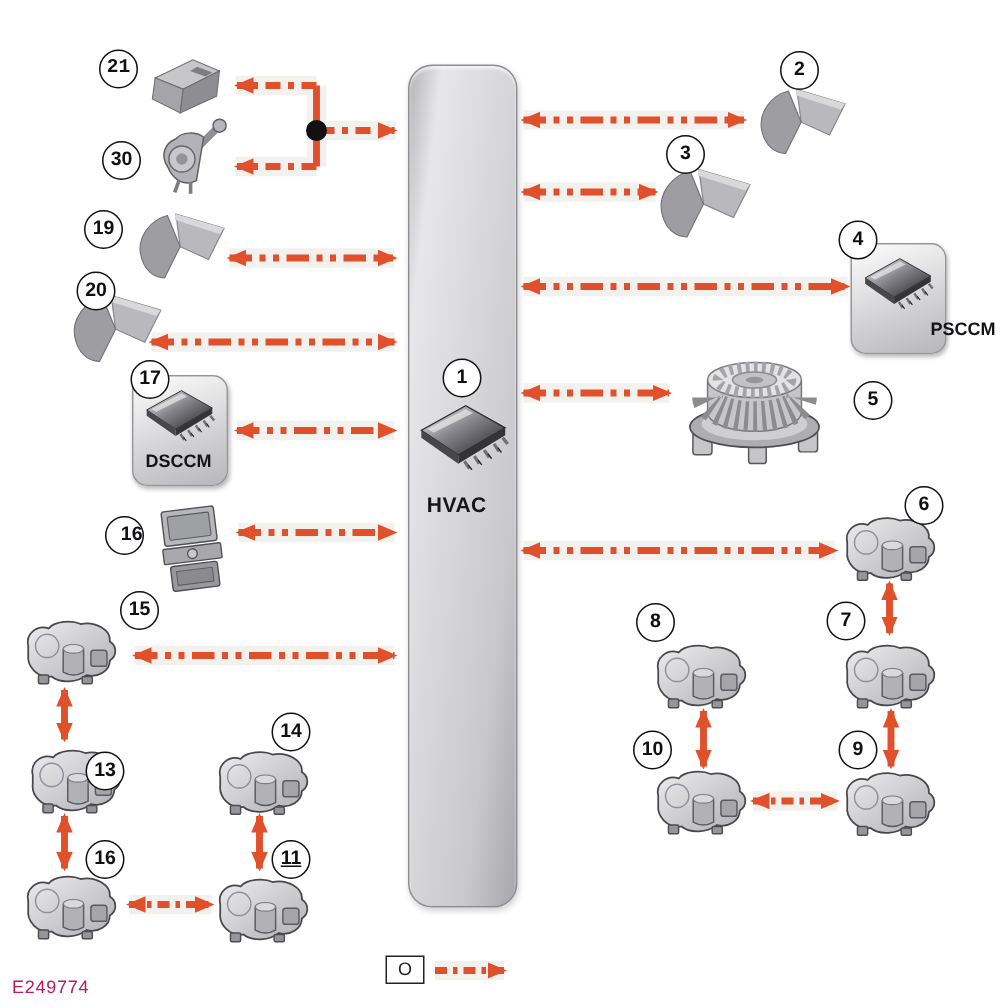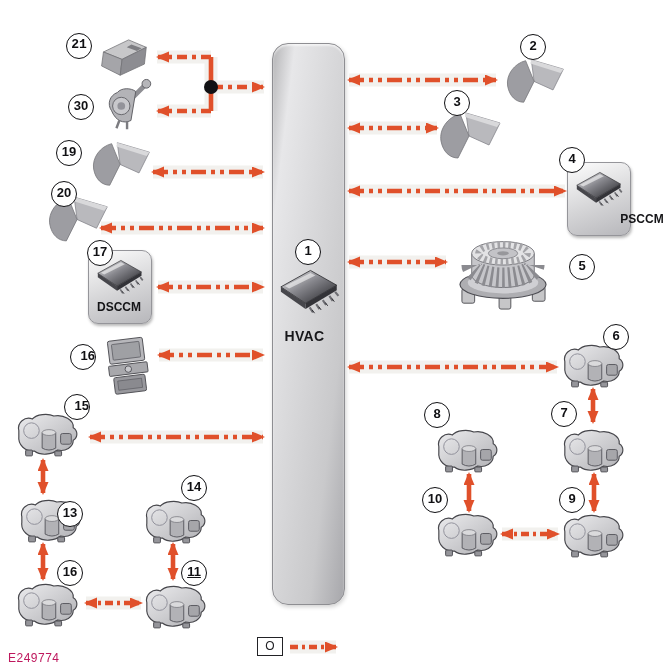--- a/index.html
+++ b/index.html
@@ -203,21 +203,21 @@
   <div class="co" style="left:569px;top:254px;">5</div>
   <div class="co" style="left:603px;top:324px;">6</div>
   <div class="co" style="left:551px;top:401px;">7</div>
   <div class="co" style="left:424px;top:402px;">8</div>
   <div class="co" style="left:559px;top:487px;">9</div>
   <div class="co" style="left:422px;top:487px;">10</div>
   <div class="co" style="left:181px;top:560px;text-decoration:underline;">11</div>
   <div class="co" style="left:57px;top:560px;">16</div>
   <div class="co" style="left:57px;top:501px;">13</div>
   <div class="co" style="left:181px;top:475px;text-align:center;">14</div>
-  <div class="co" style="left:64px;top:394px;text-align:right;">15</div>
+  <div class="co" style="left:80px;top:394px;">15</div>
   <div class="co" style="left:70px;top:344px;text-align:right;">16</div>
   <div class="co" style="left:87px;top:240px;">17</div>
   <div class="co" style="left:51px;top:181px;">20</div>
   <div class="co" style="left:56px;top:140px;">19</div>
   <div class="co" style="left:68px;top:94px;">30</div>
   <div class="co" style="left:66px;top:33px;font-family:Liberation Mono, monospace;">21</div>
 
   <div class="legend-box">
     <span>O</span>
   </div>

